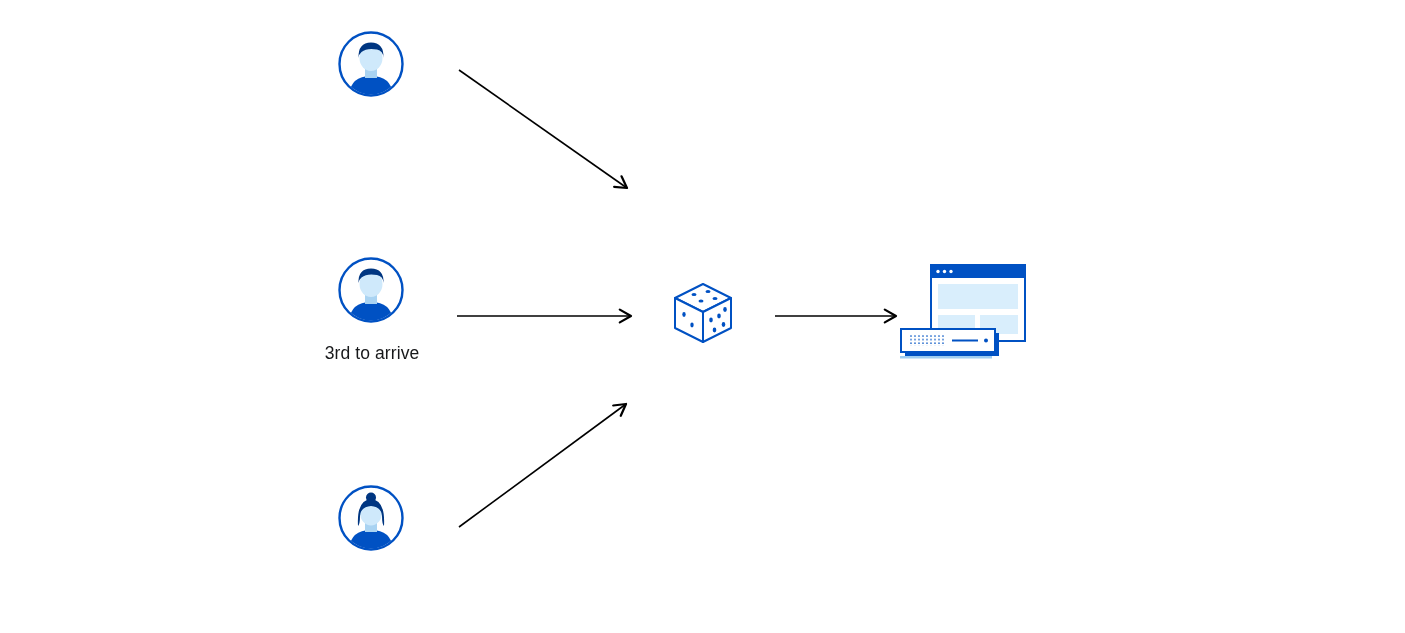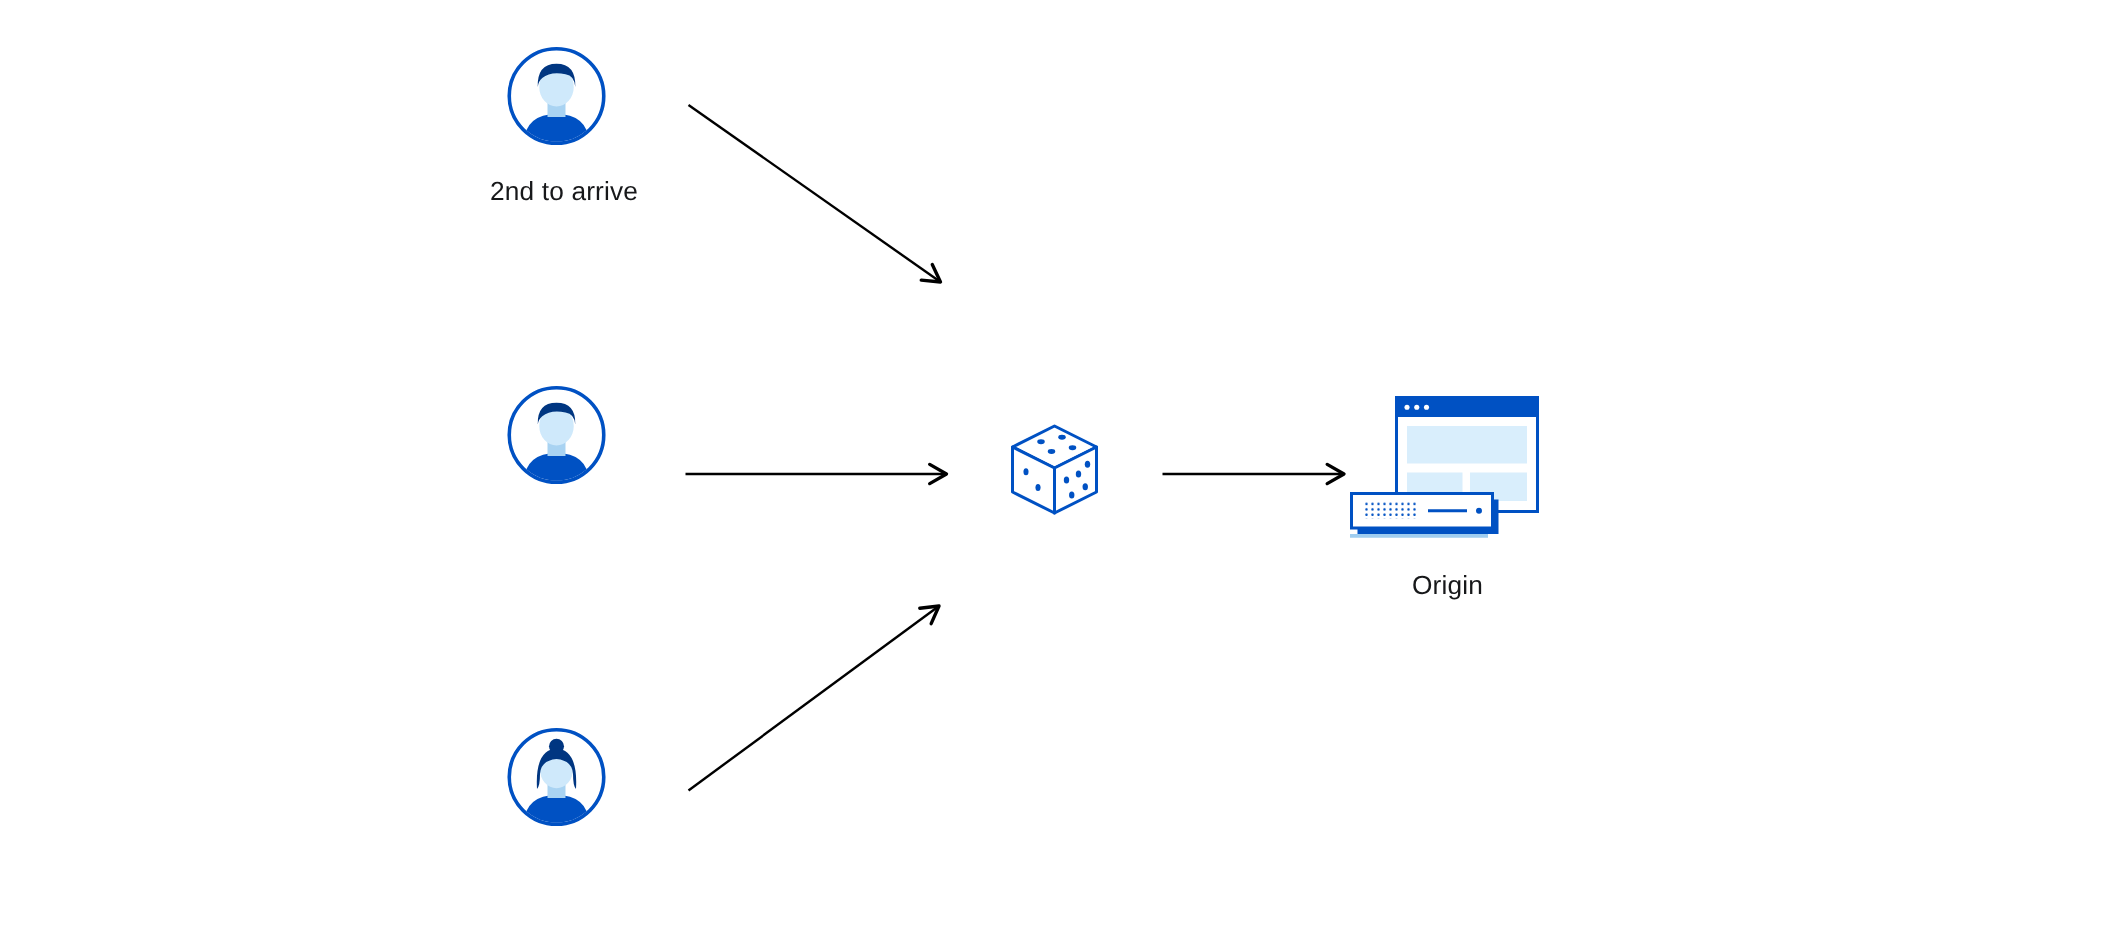--- a/index.html
+++ b/index.html
@@ -50,38 +50,38 @@
         </defs>
       <circle cx="34" cy="34" r="31.5" fill="#ffffff" stroke="#0051c3" stroke-width="2.4"></circle>
       <g clip-path="url(#clipA)">
         <path d="M12 68 Q12 46 34 46 Q56 46 56 68 Z" fill="#0051c3"></path>
         <rect x="28" y="34" width="12" height="14" fill="#a9d3f2"></rect>
         <ellipse cx="34" cy="28" rx="11.5" ry="13" fill="#cfe9fb"></ellipse>
         <path d="M21.5 28 Q21 12.5 34 12.5 Q47 12.5 46.5 28 Q46 20.5 40 19.5 Q30 17.5 24.5 22 Q22 24 21.5 28 Z" fill="#003681"></path>
       </g>
     </svg>
   </div>
-  <div class="node-label" style="left:266px; top:117px;">2nd to arrive</div>
 
   <div class="abs" style="left:337px; top:256px;">
     <svg width="68" height="68" viewBox="0 0 68 68">
       <defs>
           <clipPath id="clipB">
             <circle cx="34" cy="34" r="30.5"></circle>
           </clipPath>
         </defs>
       <circle cx="34" cy="34" r="31.5" fill="#ffffff" stroke="#0051c3" stroke-width="2.4"></circle>
       <g clip-path="url(#clipB)">
         <path d="M12 68 Q12 46 34 46 Q56 46 56 68 Z" fill="#0051c3"></path>
         <rect x="28" y="34" width="12" height="14" fill="#a9d3f2"></rect>
         <ellipse cx="34" cy="28" rx="11.5" ry="13" fill="#cfe9fb"></ellipse>
         <path d="M21.5 27 Q21 12.5 34 12.5 Q47 12.5 46.5 27 Q46 20 40 19 Q30 17 24.5 21.5 Q22 23.5 21.5 27 Z" fill="#003681"></path>
       </g>
     </svg>
   </div>
+  <div class="node-label" style="left:262px; top:343px;">3rd to arrive</div>
 
   <div class="abs" style="left:337px; top:484px;">
     <svg width="68" height="68" viewBox="0 0 68 68">
       <defs>
           <clipPath id="clipC">
             <circle cx="34" cy="34" r="30.5"></circle>
           </clipPath>
         </defs>
       <circle cx="34" cy="34" r="31.5" fill="#ffffff" stroke="#0051c3" stroke-width="2.4"></circle>
       <g clip-path="url(#clipC)">
@@ -139,15 +139,14 @@
 
       <rect x="7" y="70" width="94" height="23" fill="#0051c3"></rect>
       <rect x="2" y="93" width="92" height="2.5" fill="#9fcdf0"></rect>
 
       <rect x="3" y="66" width="94" height="23" fill="#ffffff" stroke="#0051c3" stroke-width="2"></rect>
       <rect x="10" y="71" width="36" height="12" fill="url(#srvDots)"></rect>
       <line x1="54" y1="77.5" x2="80" y2="77.5" stroke="#0051c3" stroke-width="2"></line>
       <circle cx="88" cy="77.5" r="2" fill="#0051c3"></circle>
     </svg>
   </div>
-  <div class="node-label" style="left:855px; top:380px;">Origin</div>
 
 </div>
 
 </body></html>

